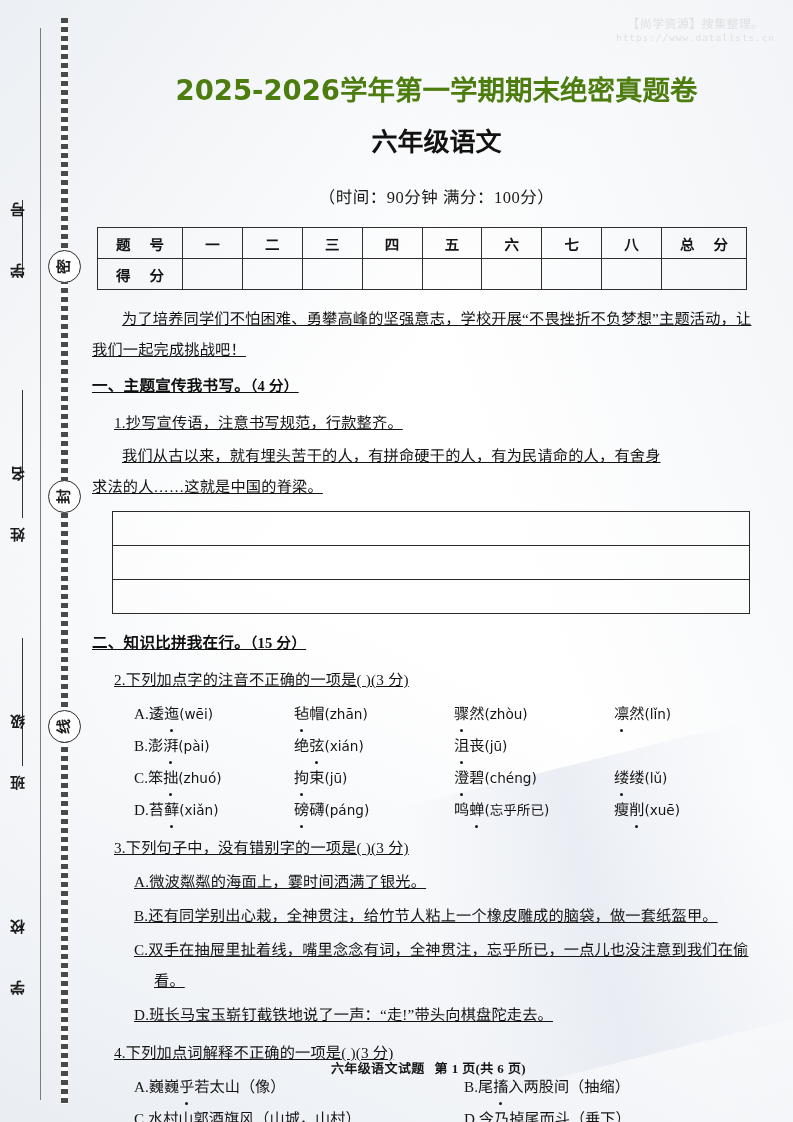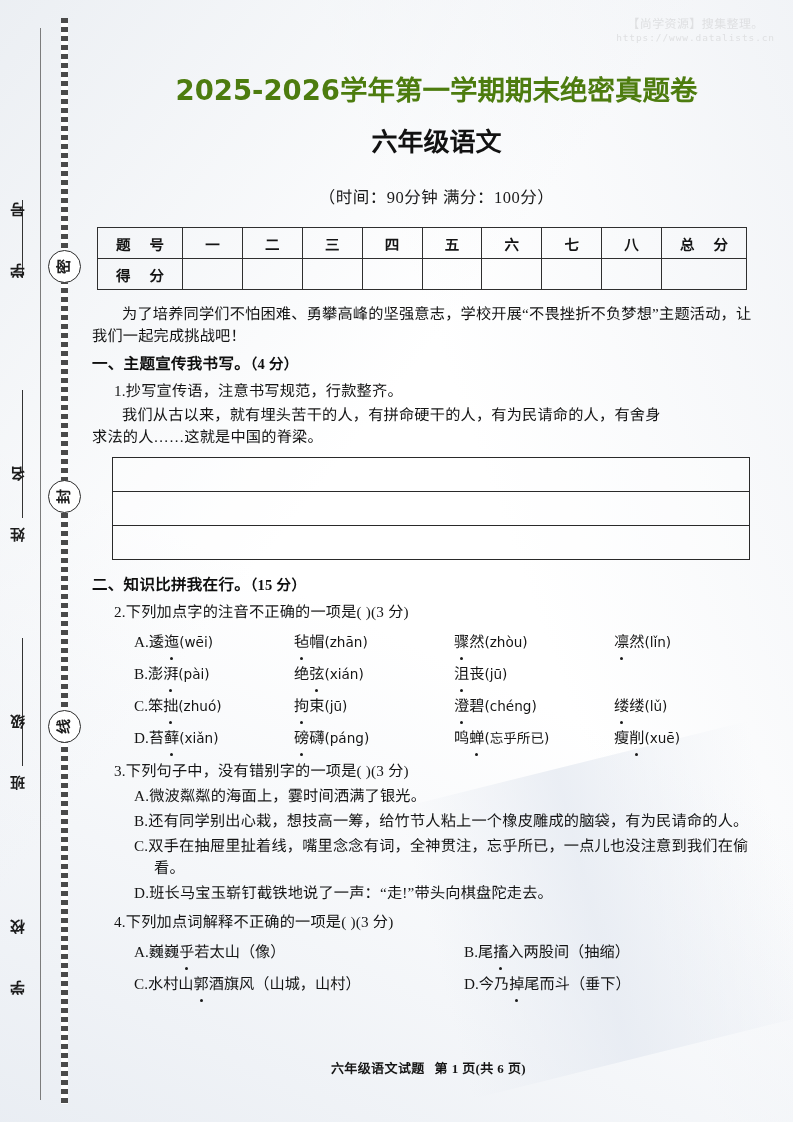--- a/index.html
+++ b/index.html
@@ -198,23 +198,24 @@
     width: 82px;
     letter-spacing: 7px;
     text-indent: 7px;
   }
 
   
   .para {
     margin: 0;
     font-family: "Liberation Serif", "DejaVu Serif", serif;
     font-size: 15.2px;
-    line-height: 22px;
+    line-height: 31px;
     color: #141414;
     letter-spacing: 0.2px;
+    text-decoration: underline;
   }
   .intro {
     margin-top: 13px;
     margin-left: 0px;
     width: 660px;
     text-indent: 30px;
   }
   .sec-head {
     margin-top: 6px;
     font-family: "DejaVu Sans", sans-serif;
@@ -440,21 +441,21 @@
       <div class="pin-row">
         <span class="cell"><span>D.</span><span>苔</span><span class="dot">藓</span><span class="pin">(xiǎn)</span></span>
         <span class="cell"><span class="dot">磅</span><span>礴</span><span class="pin">(páng)</span></span>
         <span class="cell"><span>鸣</span><span class="dot">蝉</span><span class="pin">(忘乎所已)</span></span>
         <span class="cell"><span>瘦</span><span class="dot">削</span><span class="pin">(xuē)</span></span>
       </div>
     </div>
 
   <p class="para q-line" style="margin-top:9px;">3.下列句子中，没有错别字的一项是(       )(3 分)</p>
   <p class="para opt-hang">A.微波粼粼的海面上，霎时间洒满了银光。</p>
-  <p class="para opt-hang">B.还有同学别出心栽，想技高一筹，给竹节人粘上一个橡皮雕成的脑袋，有为民请命的人。</p>
+  <p class="para opt-hang">B.还有同学别出心栽，全神贯注，给竹节人粘上一个橡皮雕成的脑袋，做一套纸盔甲。</p>
   <p class="para opt-hang">C.双手在抽屉里扯着线，嘴里念念有词，全神贯注，忘乎所已，一点儿也没注意到我们在偷看。</p>
   <p class="para opt-hang">D.班长马宝玉崭钉截铁地说了一声：“走!”带头向棋盘陀走去。</p>
 
   <p class="para q-line" style="margin-top:7px;">4.下列加点词解释不正确的一项是(       )(3 分)</p>
   <div id="q4-options">
       <div class="two-col">
         <span class="cell"><span>A.</span><span>巍</span><span>巍</span><span class="dot">乎</span><span>若</span><span>太</span><span>山</span><span>（</span><span>像</span><span>）</span></span>
         <span class="cell"><span>B.</span><span>尾</span><span class="dot">搐</span><span>入</span><span>两</span><span>股</span><span>间</span><span>（</span><span>抽</span><span>缩</span><span>）</span></span>
       </div>
       <div class="two-col">

